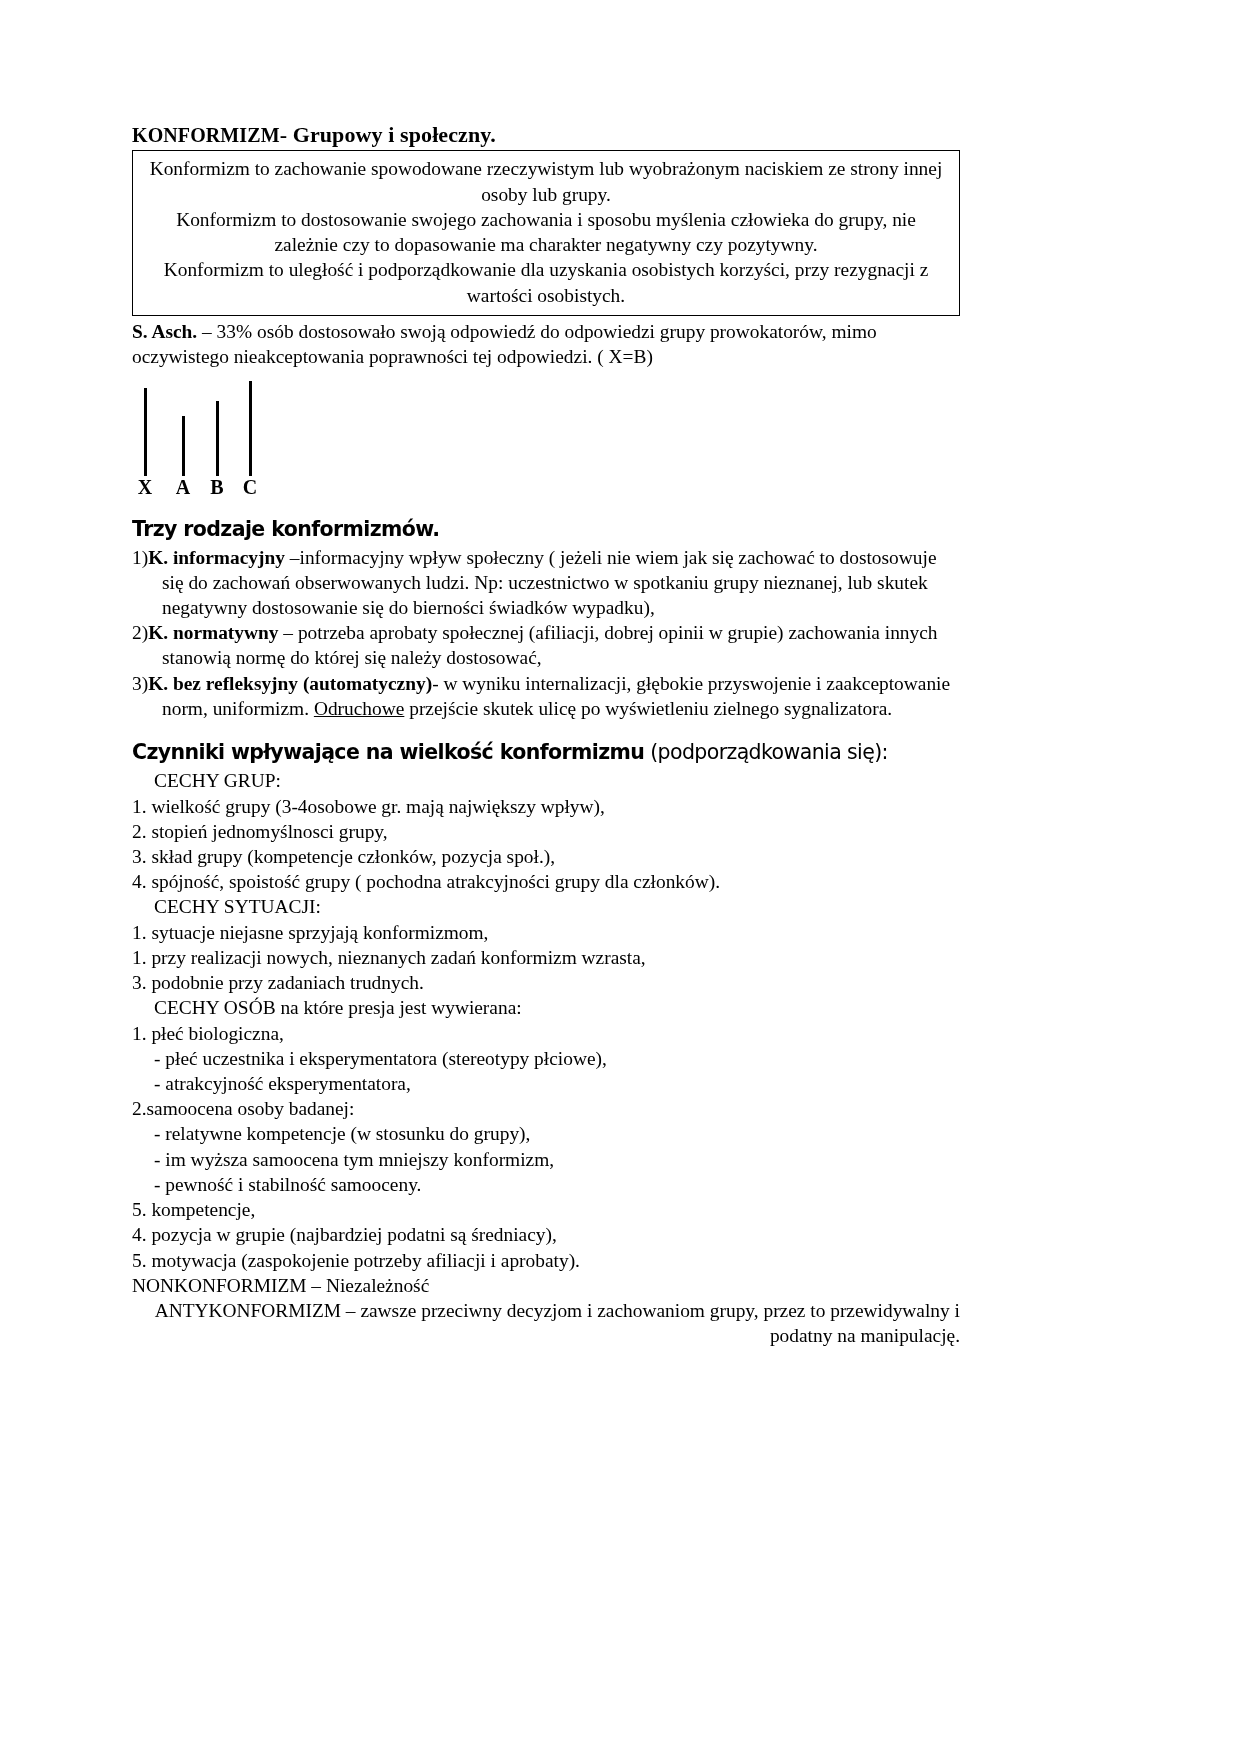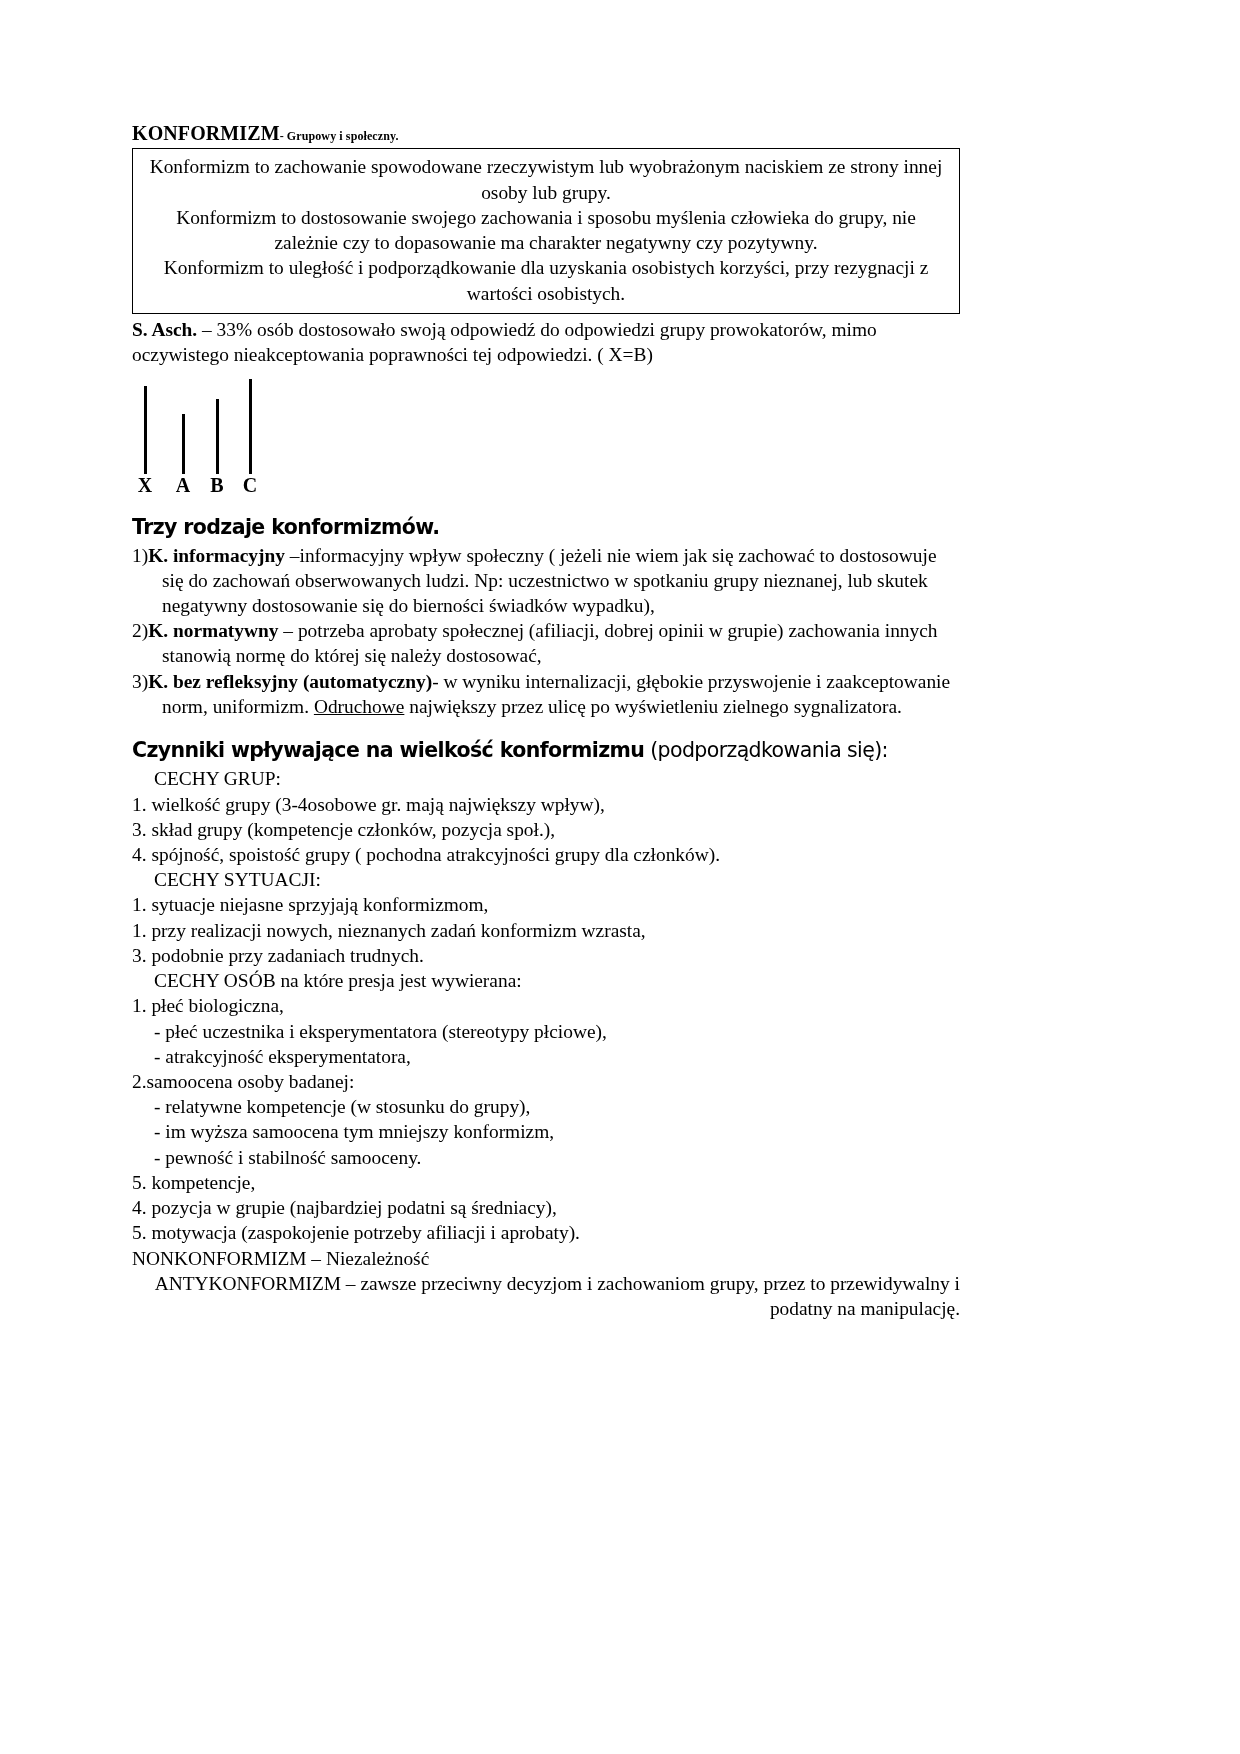--- a/index.html
+++ b/index.html
@@ -37,21 +37,21 @@
   .doc-title {
     font-family: "Liberation Serif", "DejaVu Serif", serif;
     font-weight: bold;
     font-size: 19.5px;
     letter-spacing: 0.1px;
     line-height: 1.15;
     margin: 0 0 3px 0;
     white-space: nowrap;
   }
   .doc-title .t-main { font-size: 20px; }
-  .doc-title .t-sub  { font-size: 12px; }
+  .doc-title .t-sub  { font-size: 22px; }
 
   
   .def-box {
     border: 1.3px solid #000;
     padding: 5px 10px 7px 10px;
     box-sizing: border-box;
     width: 828px;
     margin: 0 0 1px 0;
   }
   .def-box p {
@@ -194,28 +194,29 @@
         <span class="asch-label" style="left:85px;">B</span>
         <span class="asch-label" style="left:118px;">C</span>
       </div>
     </div>
 
     <div class="sec-head">Trzy rodzaje konformizmów.</div>
 
     <ul class="num-list">
       <li><span>1)</span><span class="lead">K. informacyjny</span><span> –informacyjny wpływ społeczny ( jeżeli nie wiem jak się zachować to dostosowuje się do zachowań obserwowanych ludzi. Np: uczestnictwo w spotkaniu grupy nieznanej, lub skutek negatywny dostosowanie się do bierności świadków wypadku),</span></li>
       <li><span>2)</span><span class="lead">K. normatywny</span><span> – potrzeba aprobaty społecznej (afiliacji, dobrej opinii w grupie) zachowania innych stanowią normę do której się należy dostosować,</span></li>
-      <li><span>3)</span><span class="lead">K. bez refleksyjny (automatyczny)</span><span>- w wyniku internalizacji, głębokie przyswojenie i zaakceptowanie norm, uniformizm. </span><u>Odruchowe</u><span> największy przez ulicę po wyświetleniu zielnego sygnalizatora.</span></li>
+      <li><span>3)</span><span class="lead">K. bez refleksyjny (automatyczny)</span><span>- w wyniku internalizacji, głębokie przyswojenie i zaakceptowanie norm, uniformizm. </span><u>Odruchowe</u><span> przejście skutek ulicę po wyświetleniu zielnego sygnalizatora.</span></li>
     </ul>
 
     <div class="sec-head"><span>Czynniki wpływające na wielkość konformizmu</span><span class="normal"> (podporządkowania się):</span></div>
 
     <p class="sub-head">CECHY GRUP:</p>
     <ul class="plain-list">
       <li>1. wielkość grupy (3-4osobowe gr. mają największy wpływ),</li>
+      <li>2. stopień jednomyślnosci grupy,</li>
       <li>3. skład grupy (kompetencje członków, pozycja społ.),</li>
       <li>4. spójność, spoistość grupy ( pochodna atrakcyjności grupy dla członków).</li>
     </ul>
 
     <p class="sub-head">CECHY SYTUACJI:</p>
     <ul class="plain-list">
       <li>1. sytuacje niejasne sprzyjają konformizmom,</li>
       <li>1. przy realizacji nowych, nieznanych zadań konformizm wzrasta,</li>
       <li>3. podobnie przy zadaniach trudnych.</li>
     </ul>

